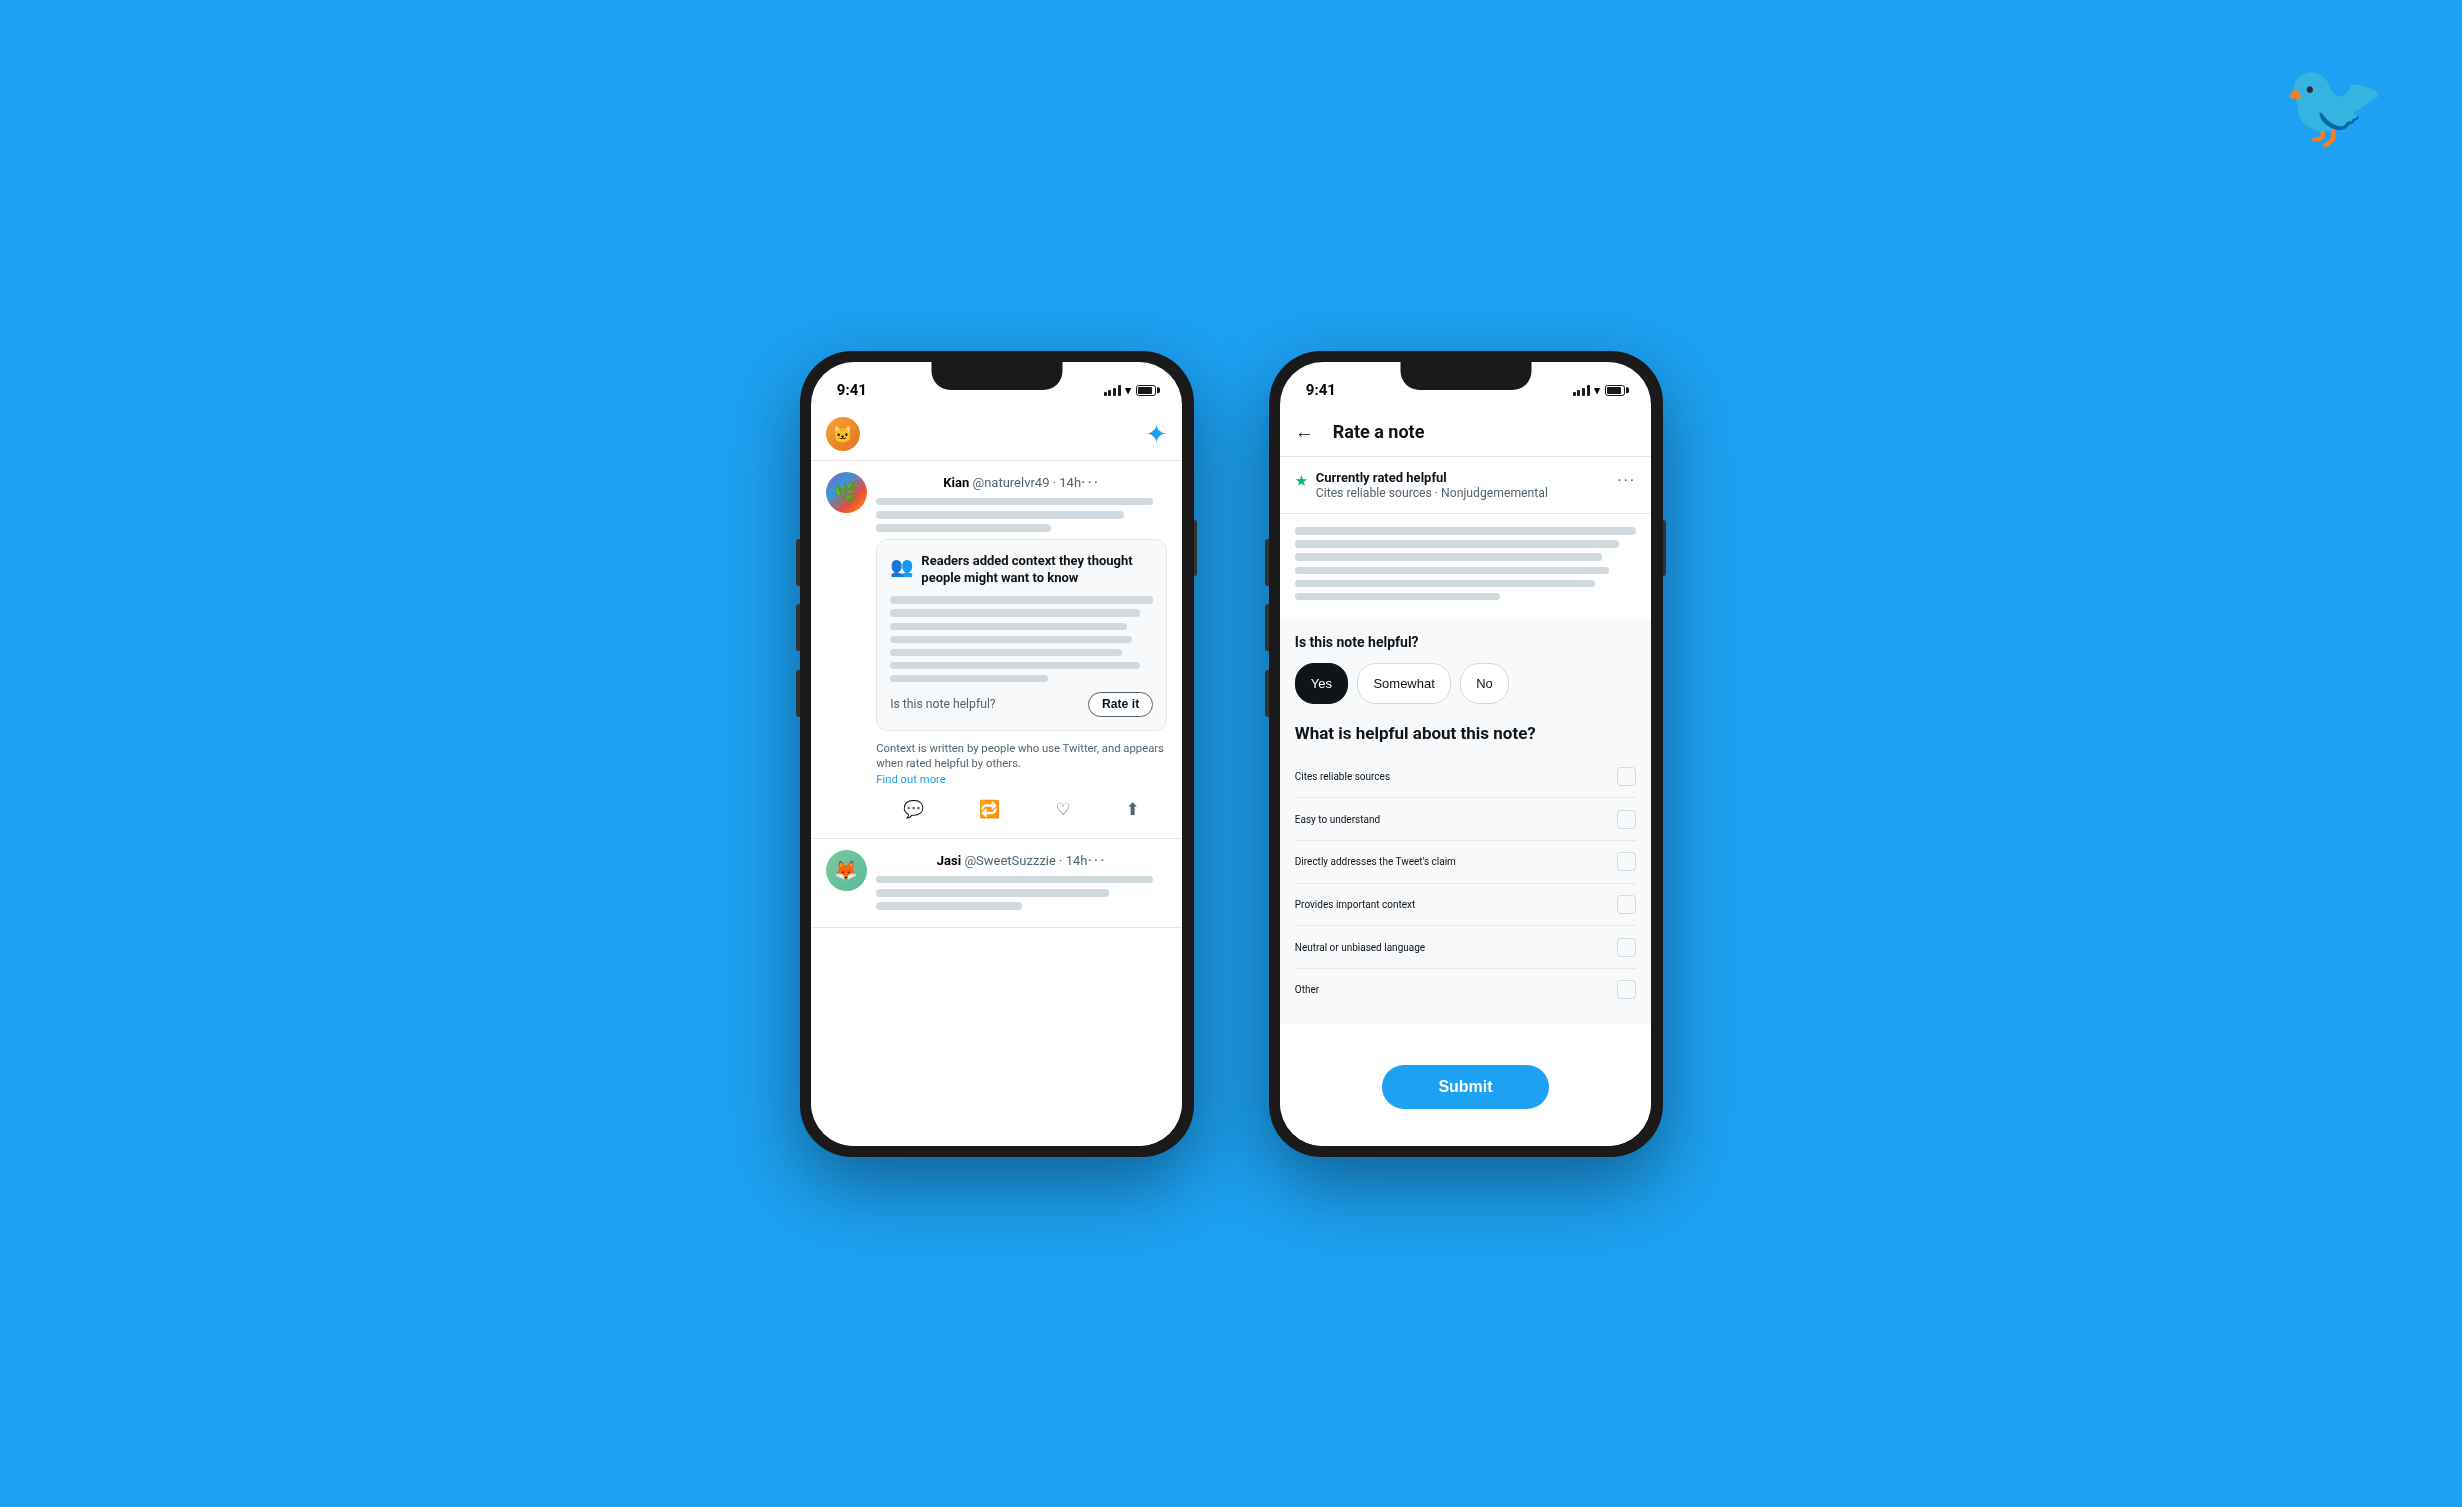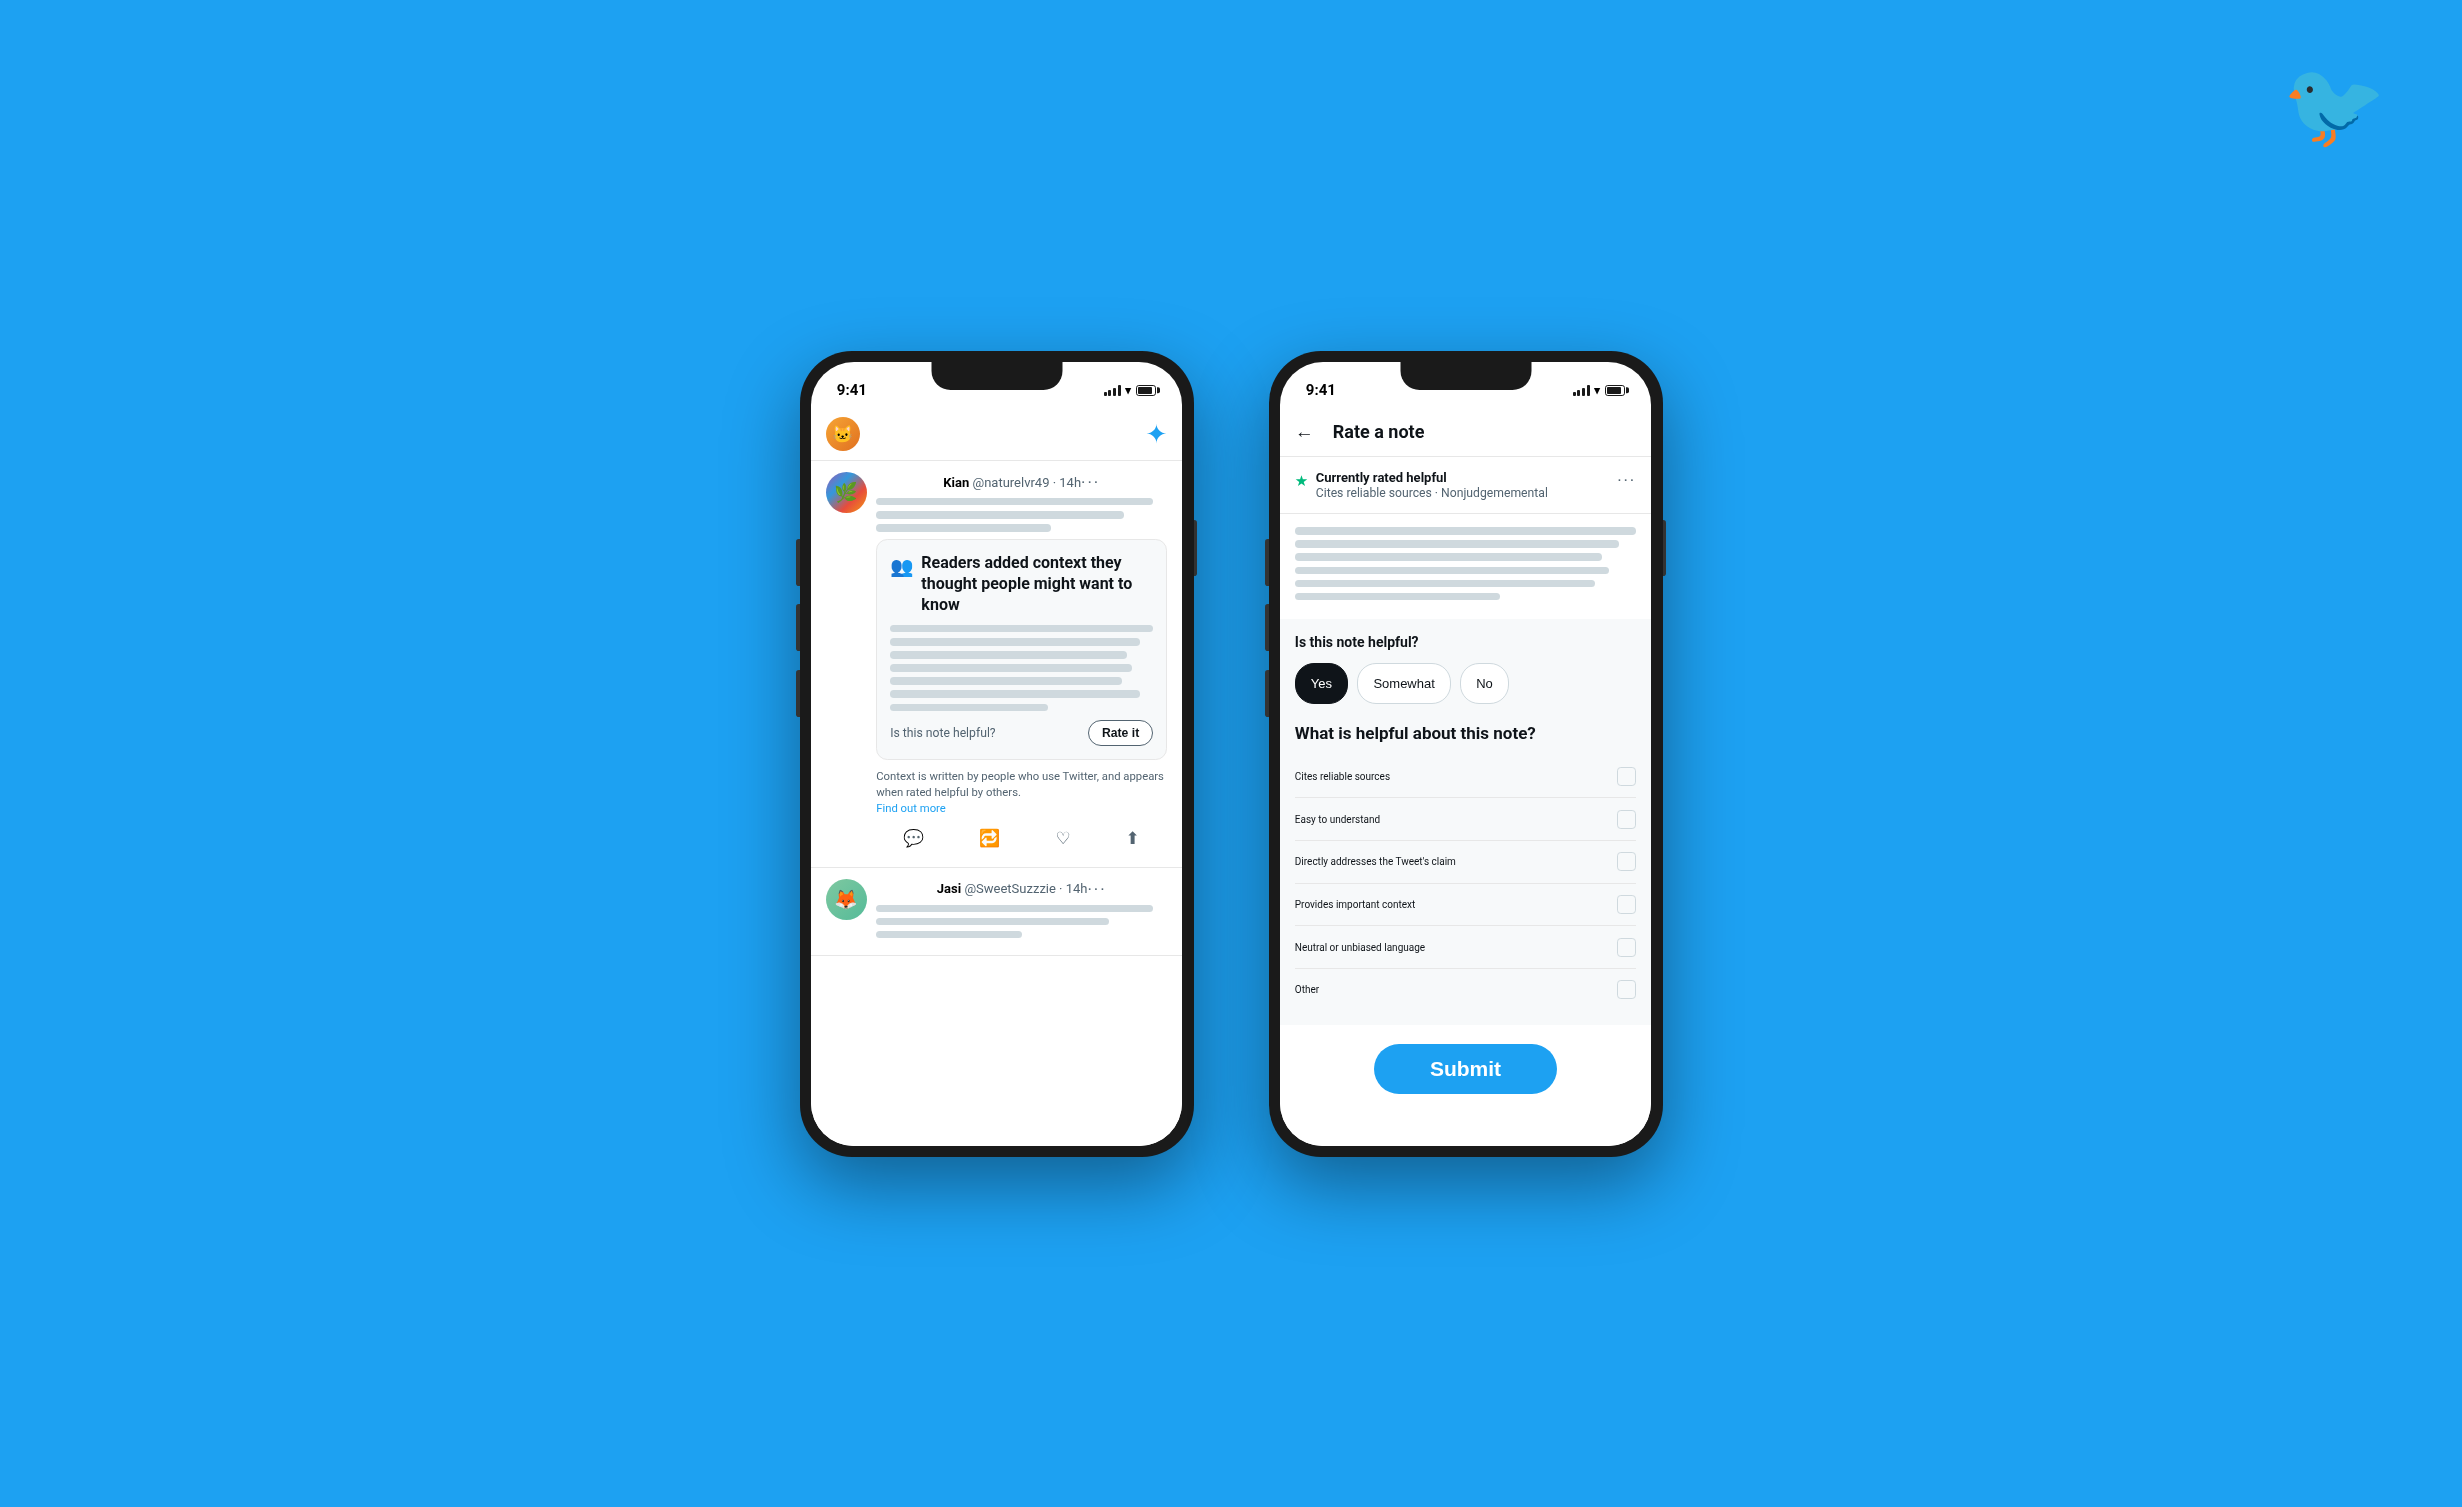--- a/index.html
+++ b/index.html
@@ -240,21 +240,21 @@
     }
 
     .context-icon {
       color: #1DA1F2;
       font-size: 19px;
       flex-shrink: 0;
       margin-top: 1.9px;
     }
 
     .context-title {
-      font-size: 16px;
+      font-size: 13px;
       font-weight: 700;
       line-height: 1.3;
       color: #0f1419;
     }
 
     .helpful-row {
       display: flex;
       align-items: center;
       justify-content: space-between;
       margin-top: 9.4px;
@@ -439,23 +439,24 @@
       display: flex;
       justify-content: center;
     }
 
     .submit-btn {
       background: #1DA1F2;
       color: white;
       border: none;
       border-radius: 28px;
       padding: 13px 56px;
-      font-size: 21px;
+      font-size: 16px;
       font-weight: 700;
       cursor: pointer;
+      margin-top: 21px;
     }
 
     
     .phone-btn-right {
       position: absolute;
       right: -3.8px;
       top: 169px;
       width: 3.8px;
       height: 56px;
       background: #333;

